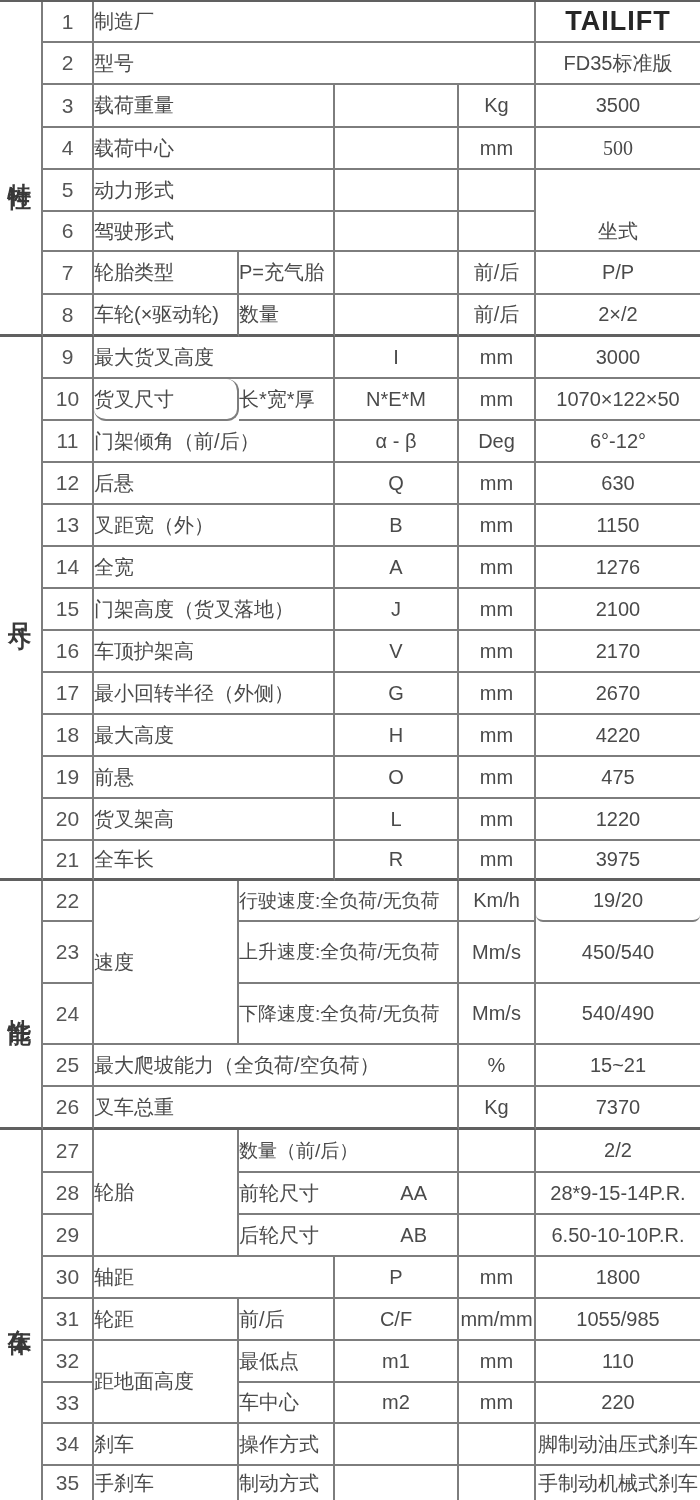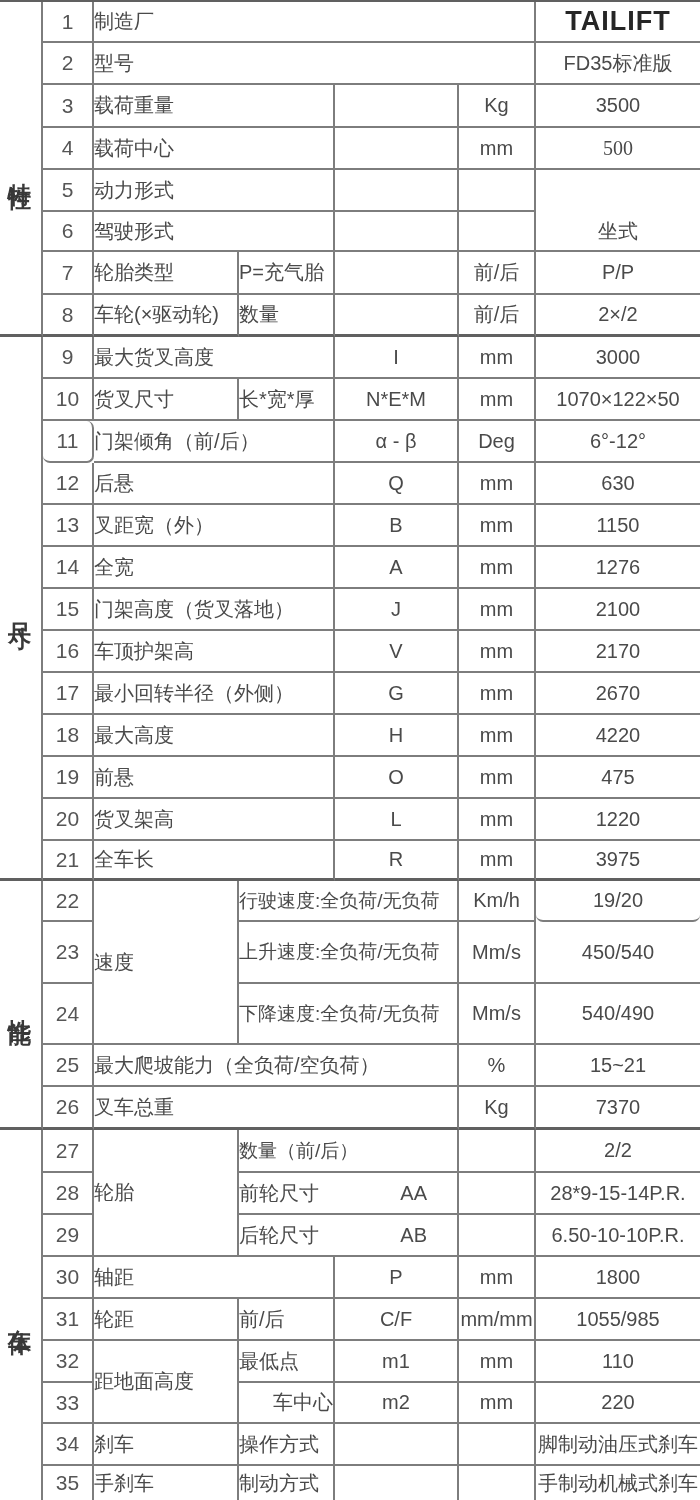--- a/index.html
+++ b/index.html
@@ -194,36 +194,36 @@
       </div>
       <div class="cell center" style="grid-area: 1 / 6;">
         <span>mm</span>
       </div>
       <div class="cell center col7" style="grid-area: 1 / 7;">
         <span>3000</span>
       </div>
       <div class="cell center num" style="grid-area: 2 / 2;">
         <span>10</span>
       </div>
-      <div class="cell left" style="grid-area: 2 / 3;">
+      <div class="cell left" style="grid-area: 2 / 3; border-radius: 12px;">
         <span>货叉尺寸</span>
       </div>
       <div class="cell left" style="grid-area: 2 / 4;">
         <span>长*宽*厚</span>
       </div>
       <div class="cell center" style="grid-area: 2 / 5;">
         <span>N*E*M</span>
       </div>
       <div class="cell center" style="grid-area: 2 / 6;">
         <span>mm</span>
       </div>
       <div class="cell center col7" style="grid-area: 2 / 7;">
         <span>1070×122×50</span>
       </div>
-      <div class="cell center num" style="grid-area: 3 / 2; border-radius: 7px;">
+      <div class="cell center num" style="grid-area: 3 / 2;">
         <span>11</span>
       </div>
       <div class="cell left" style="grid-area: 3 / 3 / auto / span 2;">
         <span>门架倾角（前/后）</span>
       </div>
       <div class="cell center" style="grid-area: 3 / 5;">
         <span>α - β</span>
       </div>
       <div class="cell center" style="grid-area: 3 / 6;">
         <span>Deg</span>
@@ -538,21 +538,21 @@
       </div>
       <div class="cell center" style="grid-area: 6 / 6;">
         <span>mm</span>
       </div>
       <div class="cell center col7" style="grid-area: 6 / 7;">
         <span>110</span>
       </div>
       <div class="cell center num" style="grid-area: 7 / 2;">
         <span>33</span>
       </div>
-      <div class="cell left" style="grid-area: 7 / 4; justify-content: flex-end;">
+      <div class="cell left" style="grid-area: 7 / 4;">
         <span>车中心</span>
       </div>
       <div class="cell center" style="grid-area: 7 / 5;">
         <span>m2</span>
       </div>
       <div class="cell center" style="grid-area: 7 / 6;">
         <span>mm</span>
       </div>
       <div class="cell center col7" style="grid-area: 7 / 7;">
         <span>220</span>

